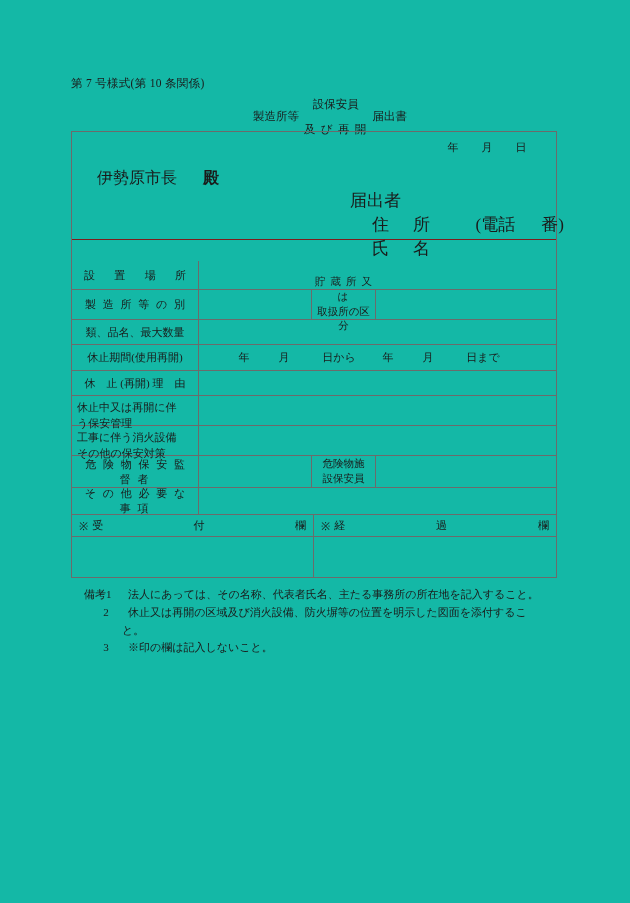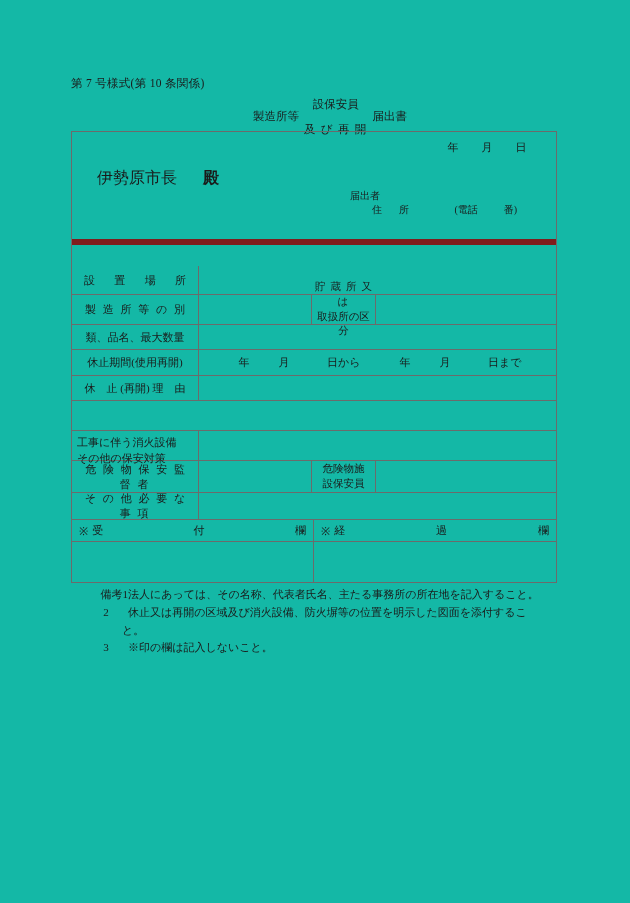--- a/index.html
+++ b/index.html
@@ -104,21 +104,21 @@
     padding: 4px 4px 4px 5px;
     text-align: left;
     letter-spacing: 0;
   }
   .val { flex: 1 1 auto; padding: 0 8px; }
 
   
   .hdr-row {
     height: 107px;
     position: relative;
-    border-bottom: 6px solid #7f1d1d;
+    border-bottom: 1px solid #7f1d1d;
   }
   .hdr-date {
     position: absolute;
     right: 18px;
     top: 8px;
     font-size: 11px;
     letter-spacing: 0;
     white-space: nowrap;
   }
   .hdr-date span { display: inline-block; width: 34px; text-align: center; }
@@ -127,21 +127,21 @@
     left: 25px;
     top: 36px;
     font-size: 16px;
     white-space: nowrap;
   }
   .hdr-mayor .dono { margin-left: 26px; font-weight: 600; }
   .hdr-applicant {
     position: absolute;
     left: 278px;
     top: 57px;
-    font-size: 10px;
+    font-size: 17px;
     line-height: 1.42;
     white-space: nowrap;
   }
   .hdr-applicant .indent { display: inline-block; width: 22px; }
   .hdr-applicant .sp2 { letter-spacing: 3.5px; }
   .hdr-applicant .tel { display: inline-block; margin-left: 42px; }
   .hdr-applicant .tel .gap { display: inline-block; width: 26px; }
 
   
   .r-place      { height: 29px; margin-top: 21px; }
@@ -171,21 +171,21 @@
   .sub-lbl .ln1 { letter-spacing: 1.2px; text-indent: 1.2px; }
   .sub-rest { flex: 1 1 auto; }
 
   .period-text {
     font-size: 11px;
     white-space: nowrap;
     padding-left: 25px;
   }
   .period-text i { font-style: normal; display: inline-block; }
   .period-text .u { width: 40px; text-align: center; }
-  .period-text .uk { width: 58px; text-align: left; padding-left: 6px; margin-left: 17px; }
+  .period-text .uk { width: 58px; text-align: center; padding-left: 6px; }
 
   
   .office {
     display: flex;
     border-bottom: 1px solid #6b6b6b;
   }
   .office-col {
     flex: 1 1 50%;
     box-sizing: border-box;
   }
@@ -211,21 +211,21 @@
     top: 586px;
     width: 500px;
     font-size: 11px;
     line-height: 1.62;
   }
   .note-line { white-space: nowrap; display: flex; }
   .note-line .num {
     display: inline-block;
     width: 44px;
     flex: 0 0 44px;
-    text-align: right;
+    text-align: left;
   }
   .note-line .num.n2,
   .note-line .num.n3 { text-align: center; }
   .note-line .txt { flex: 1 1 auto; }
   .note-cont {
     white-space: nowrap;
     padding-left: 38px;
   }
 </style>
 </head>
@@ -249,20 +249,21 @@
     <div class="hdr-row">
       <div class="hdr-date">
         <span>年</span><span>月</span><span>日</span>
       </div>
       <div class="hdr-mayor">
         <span>伊勢原市長</span><span class="dono">殿</span>
       </div>
       <div class="hdr-applicant">
         <div>届出者</div>
         <div><span class="indent"></span><span class="sp2">住　所</span><span class="tel"><span>(電話</span><span class="gap"></span><span>番)</span></span></div>
+        <div><span class="indent"></span><span class="sp2">氏　名</span></div>
       </div>
     </div>
 
     <div class="row r-place">
       <div class="cell lbl spread">設　置　場　所</div>
       <div class="cell val"></div>
     </div>
 
     <div class="row r-type">
       <div class="cell lbl spread-sm">製 造 所 等 の 別</div>
@@ -292,20 +293,24 @@
           <i class="uk">日まで</i>
       </div>
     </div>
 
     <div class="row r-reason">
       <div class="cell lbl">休　止 (再開) 理　由</div>
       <div class="cell val"></div>
     </div>
 
     <div class="row r-mgmt">
+      <div class="cell lbl two-line">
+        <div>休止中又は再開に伴</div>
+        <div>う保安管理</div>
+      </div>
       <div class="cell val"></div>
     </div>
 
     <div class="row r-measures">
       <div class="cell lbl two-line">
         <div>工事に伴う消火設備</div>
         <div>その他の保安対策</div>
       </div>
       <div class="cell val"></div>
     </div>

